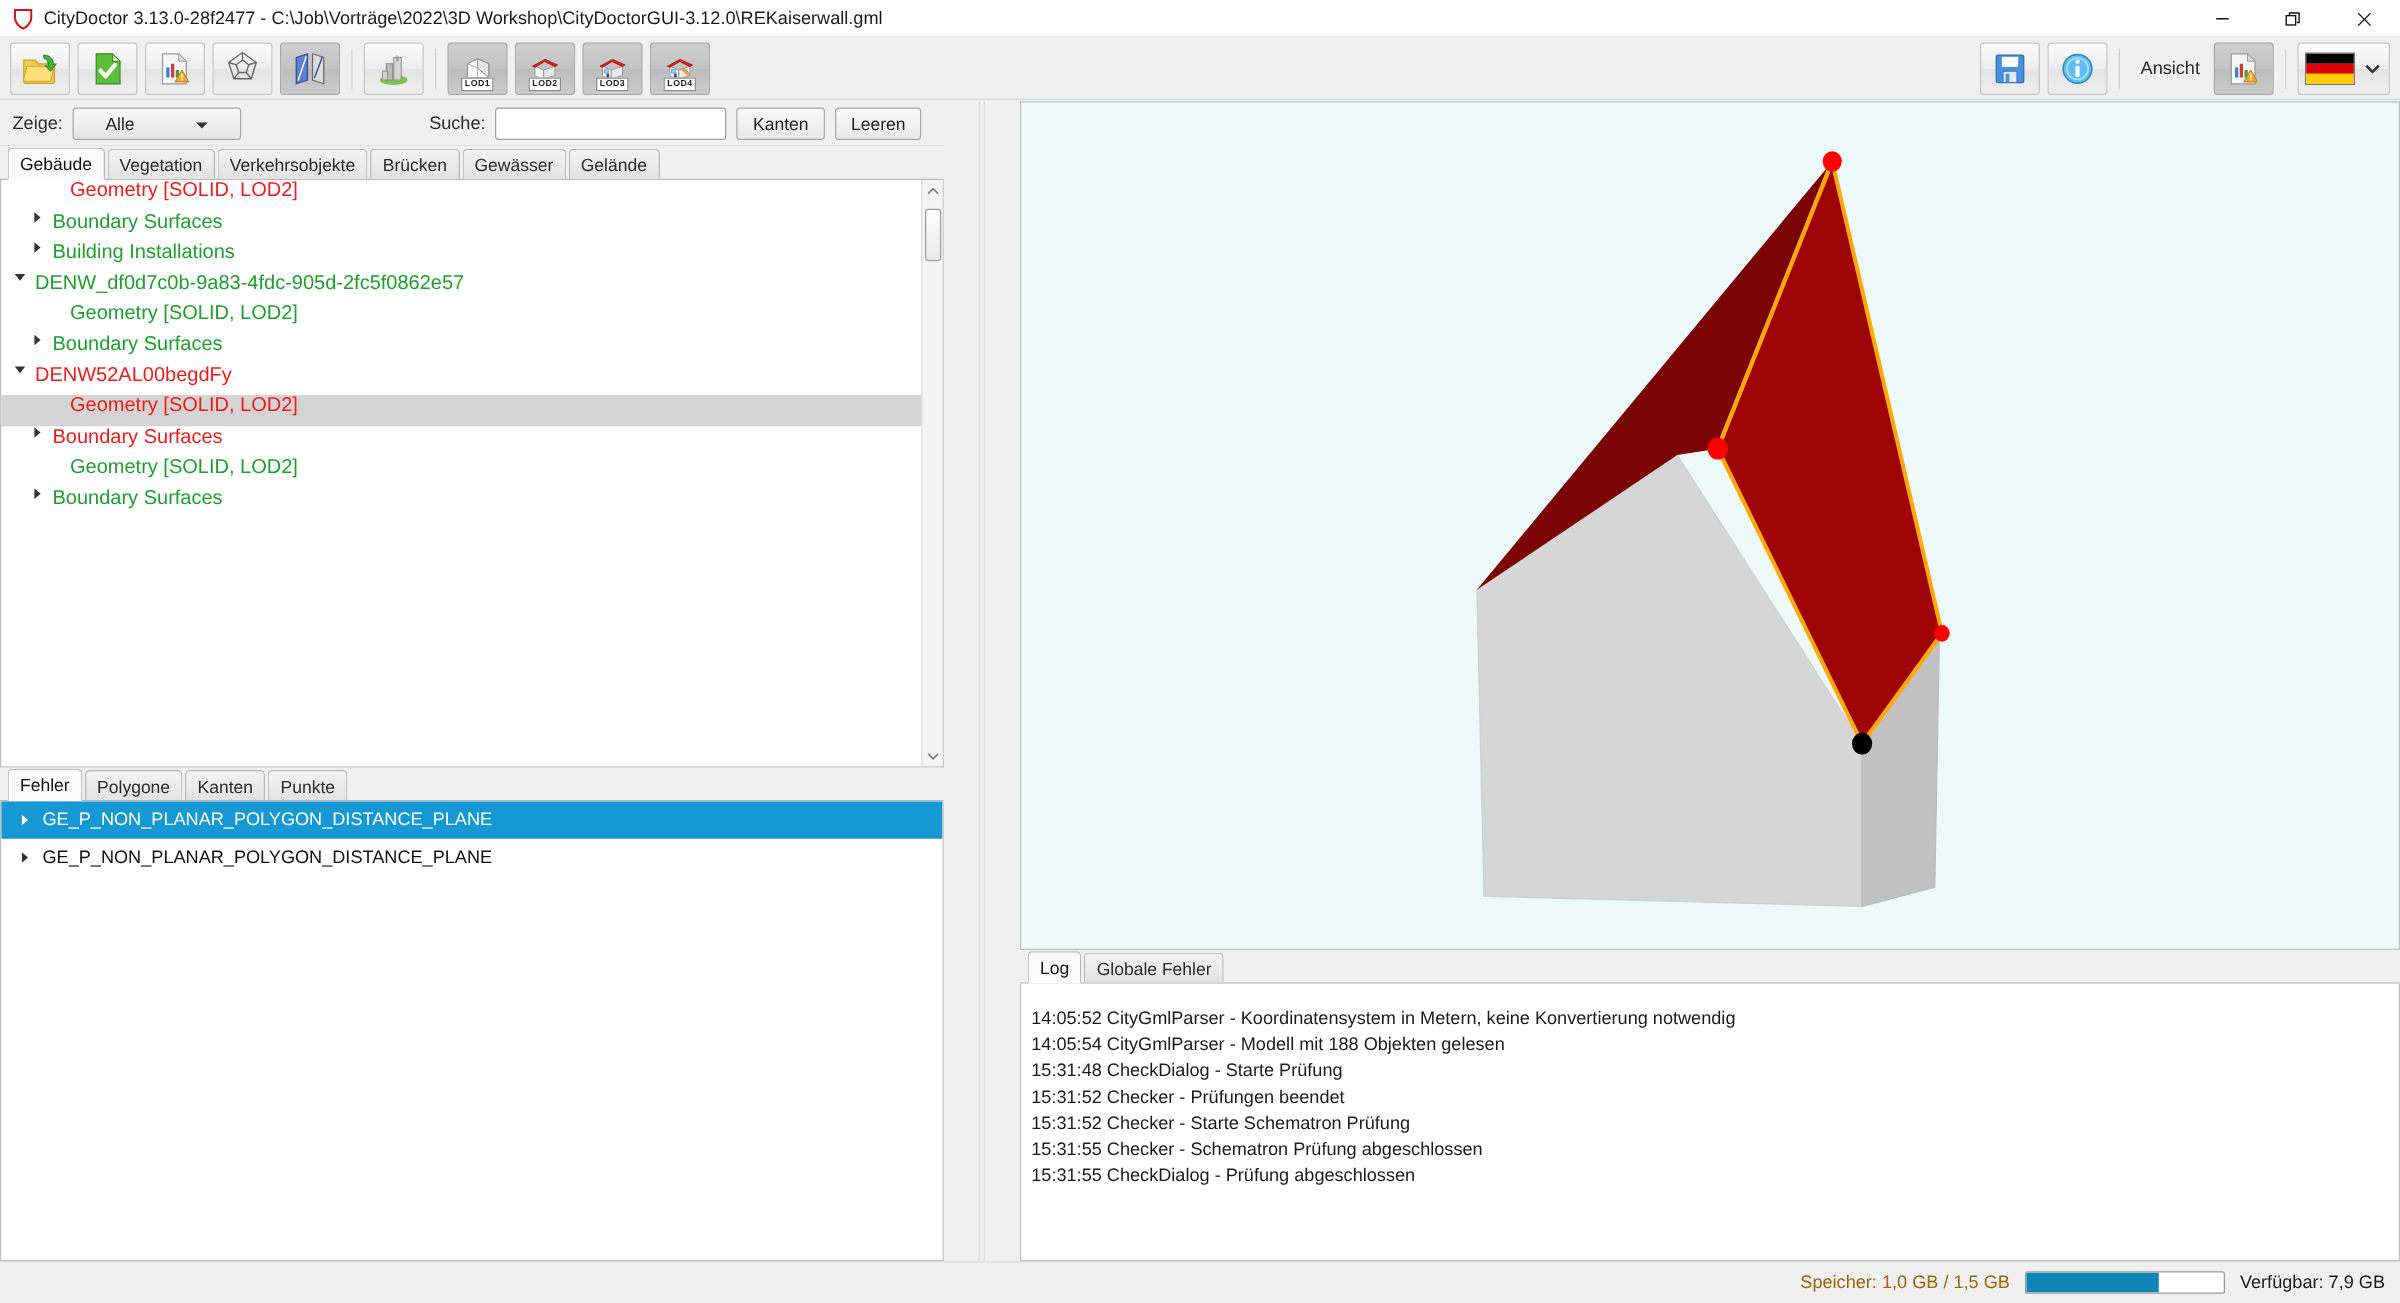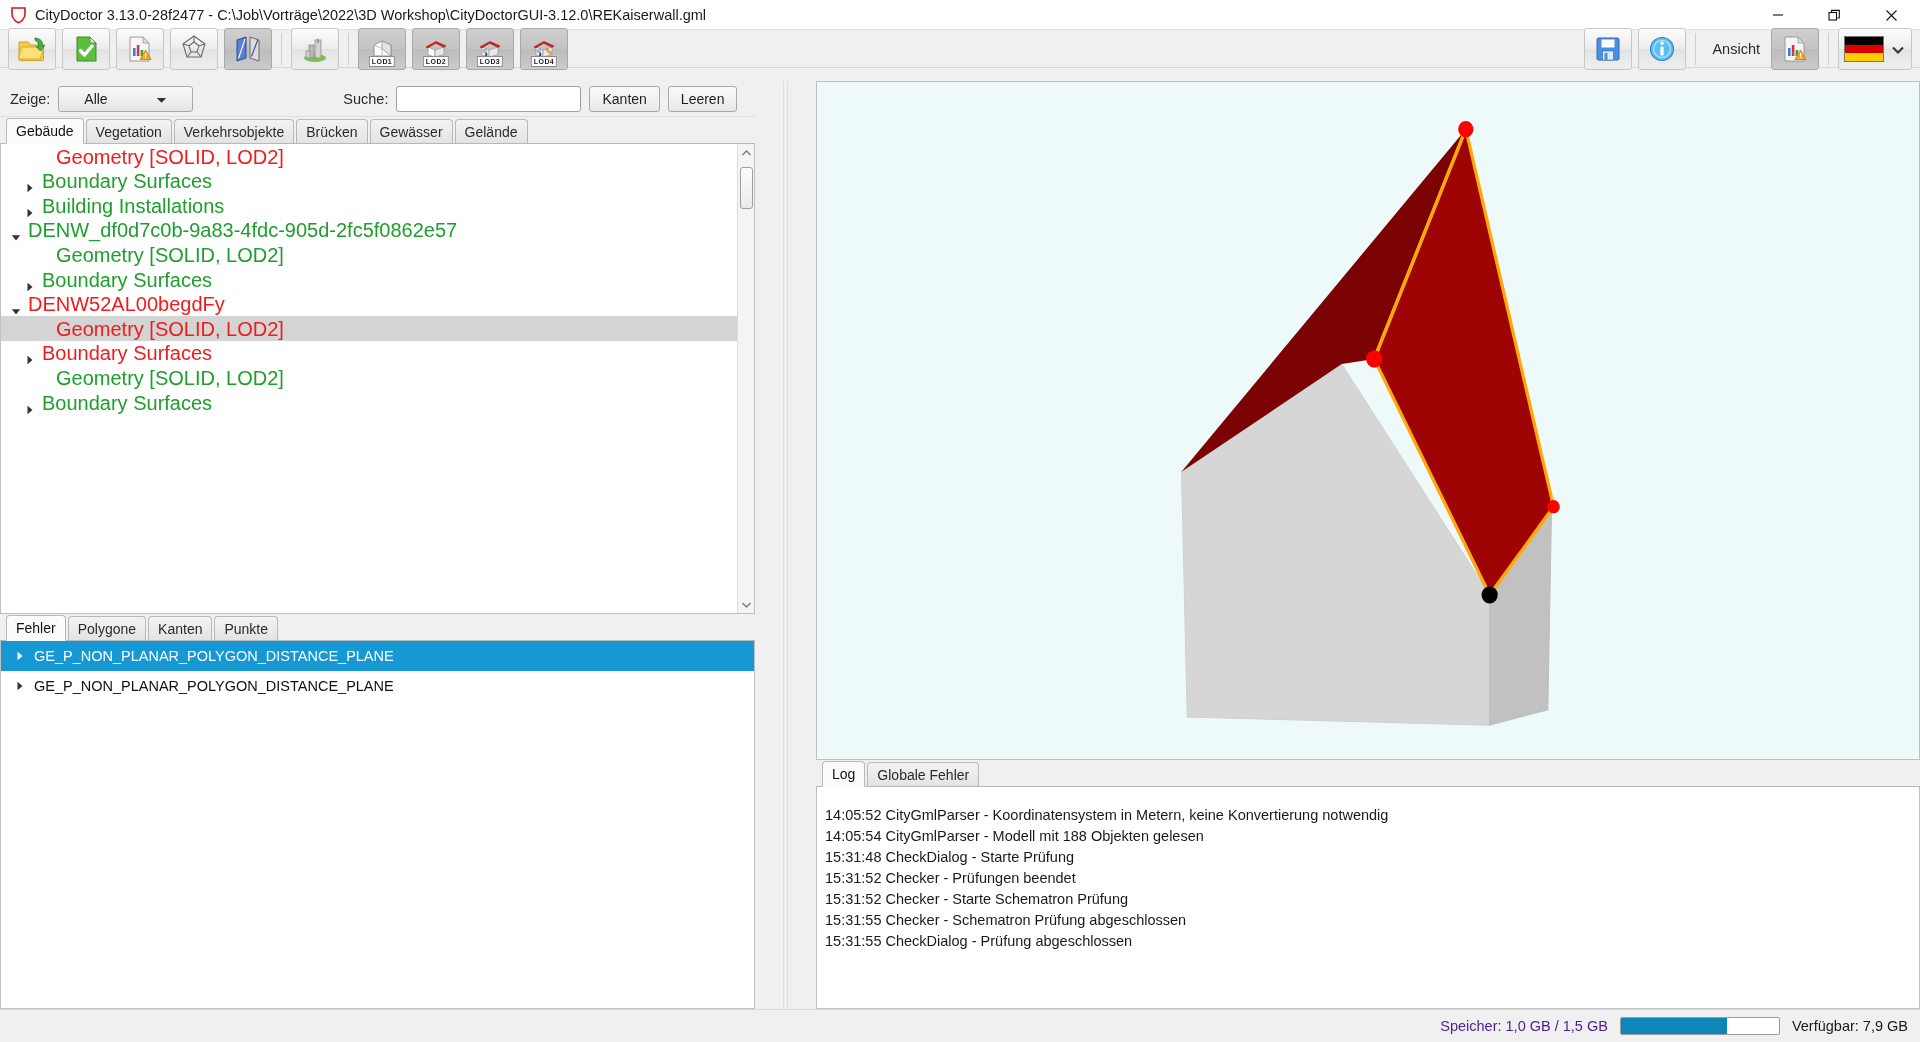--- a/index.html
+++ b/index.html
@@ -28,21 +28,21 @@
   }
   #win-controls { position: absolute; right: 0; top: 0; height: 30px; display: flex; }
   .win-btn {
     width: 57px; height: 30px;
     display: flex; align-items: center; justify-content: center;
     font-size: 13px; color: #111;
   }
 
   
   #toolbar {
-    height: 38px; width: 100%;
+    height: 50px; width: 100%;
     background: #f0f0f0;
     display: flex; align-items: center;
     border-bottom: 1px solid #d6d6d6;
     position: relative;
   }
   .tbtn {
     width: 48px; height: 42px;
     margin: 0 3px;
     border: 1px solid #c6c6c6;
     border-radius: 3px;
@@ -127,22 +127,22 @@
   .tab.active {
     background: #fbfbfb; height: 26px;
     border-bottom: 1px solid #fbfbfb;
     margin-bottom: -1px; color: #111;
   }
 
   
   #tree-wrap { flex: 1 1 auto; display: flex; background:#fff; border:1px solid #c0c0c0; border-top:none; position: relative; min-height: 0;}
   #tree { flex: 1; overflow: hidden; position: relative; }
   .trow {
-    height: 24.6px; display: flex; align-items: flex-end;
-    font-size: 20px; white-space: nowrap; cursor: pointer;
+    height: 24.6px; display: flex; align-items: flex-start;
+    font-size: 16px; white-space: nowrap; cursor: pointer;
   }
   .trow.selected { background: #d4d4d4; }
   .arrow { width: 14px; display: flex; align-items: center; justify-content: center; flex: none;}
   .arrow svg { display: block; }
   .tlabel { }
   .green { color: #1f9e2e; }
   .red { color: #f01c1c; }
 
   
   .vscroll {
@@ -178,21 +178,21 @@
   #log-body { flex: 1; background: #fff; border: 1px solid #c0c0c0; border-top: none; padding: 18px 8px; overflow: hidden;}
   .logline { font-size: 14.5px; color: #1a1a1a; line-height: 21px; white-space: nowrap; }
 
   
   #statusbar {
     position: absolute; bottom: 0; left: 0; right: 0; height: 33px;
     background: #f0f0f0; border-top: 1px solid #d8d8d8;
     display: flex; align-items: center; justify-content: flex-end;
     padding-right: 12px;
   }
-  #mem-text { font-size: 14.5px; color: #4c1d95; }
+  #mem-text { font-size: 14.5px; color: #a16207; }
   #mem-bar {
     width: 160px; height: 18px; margin: 0 12px;
     background: #fff; border: 1px solid #9a9a9a; border-radius: 2px;
     overflow: hidden;
   }
   #mem-fill { height: 100%; background: #1086b8; }
   #avail-text { font-size: 14.5px; color: #1a1a1a; }
 </style>
 </head>
 <body>

